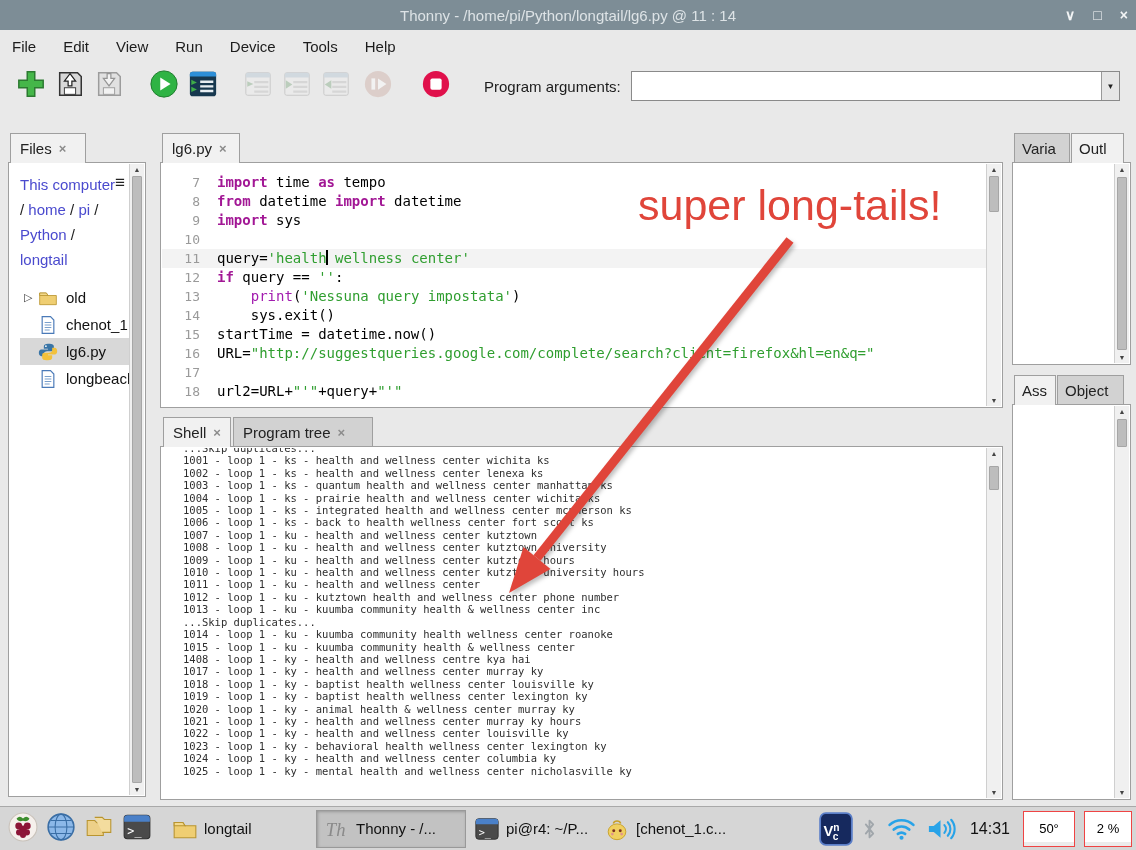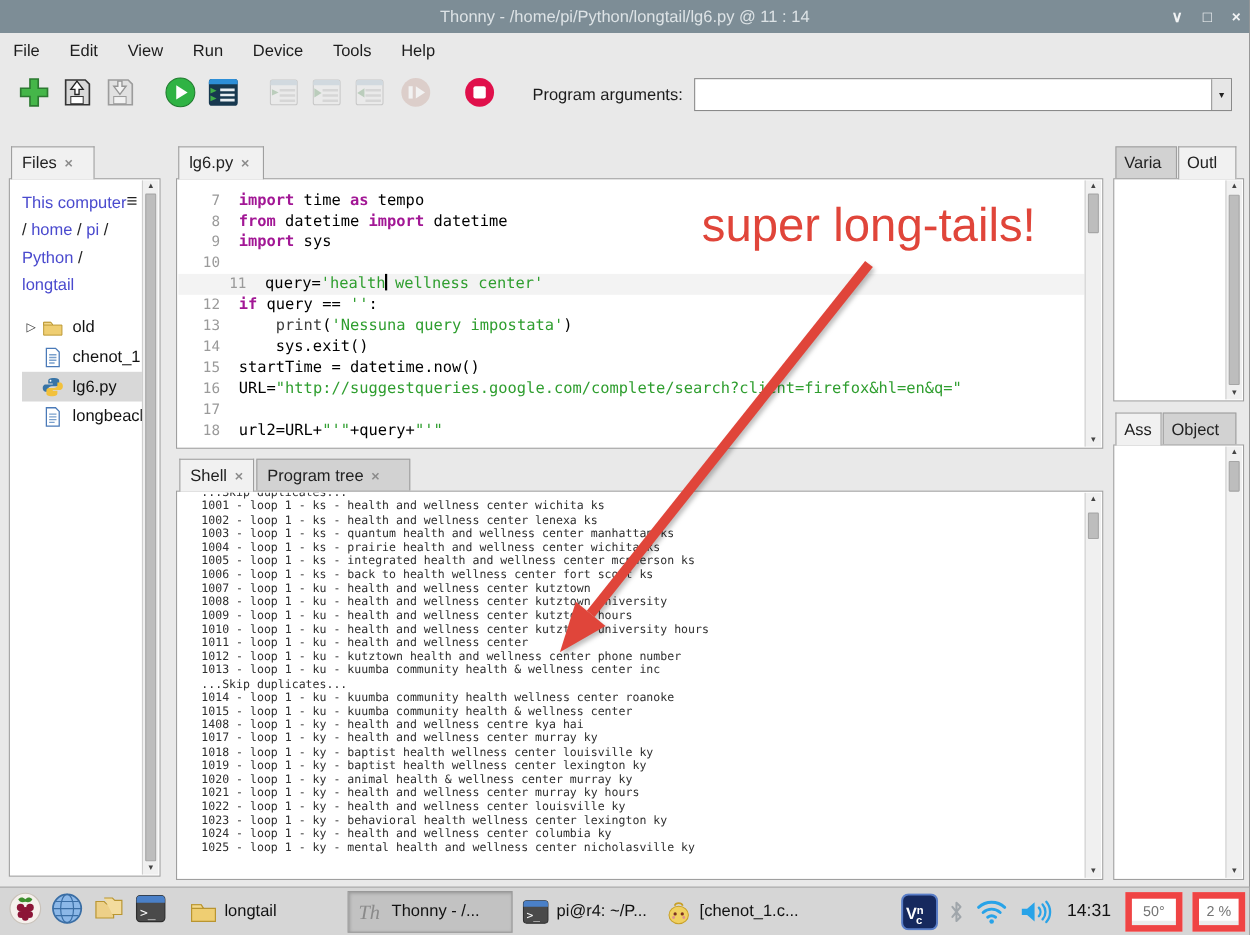--- a/index.html
+++ b/index.html
@@ -53,21 +53,21 @@
   .file-row.selected{background:#d8d8d8;}
   .file-row .exp{width:14px;font-size:11px;color:#333;flex:none;}
   .file-row .ficon{width:22px;height:20px;flex:none;margin-right:6px;display:flex;align-items:center;}
   .file-row .ficon svg{width:20px;height:20px;}
   .file-row .flabel{white-space:nowrap;overflow:hidden;}
 
   
   .code{position:absolute;inset:1px 16px 1px 1px;overflow:hidden;padding-top:9px;
     font-family:"DejaVu Sans Mono",monospace;font-size:14px;line-height:19px;}
   .code-line{display:flex;height:19px;white-space:pre;}
-  .code-line.current{background:#f3f3f3;padding-left:24px;}
+  .code-line.current{background:#f3f3f3;}
   .lineno{width:38px;text-align:right;flex:none;font-size:13px;}
   .codetext{padding-left:17px;white-space:pre;}
   .cursor{display:inline-block;width:2px;height:15px;background:#000;vertical-align:-2px;margin:0 -1px;}
 
   
   .shell-out{position:absolute;inset:1px 16px 1px 1px;overflow:hidden;padding-left:21px;
     font-family:"DejaVu Sans Mono",monospace;font-size:10.5px;line-height:12.4px;color:#2e2e2e;}
   .shell-out div{white-space:pre;}
   .shell-out div:first-child{margin-top:-6px;}
 
@@ -82,22 +82,22 @@
   .launcher{width:38px;height:40px;display:flex;align-items:center;justify-content:center;flex:none;}
   .launcher svg{width:30px;height:30px;}
   .tb-win{height:38px;display:flex;align-items:center;gap:6px;padding:0 7px;font-size:15px;color:#111;
     box-sizing:border-box;border:1px solid transparent;overflow:hidden;white-space:nowrap;flex:none;}
   .tb-win .wicon{width:26px;height:26px;flex:none;display:flex;}
   .tb-win .wicon svg{width:26px;height:26px;}
   .tb-win.active{background:#c2c2c2;border:1px solid #999;box-shadow:inset 1px 1px 3px rgba(0,0,0,.22);}
   .tray{margin-left:auto;display:flex;align-items:center;gap:9px;}
   .tray .ticon{display:flex;align-items:center;}
   .clock{font-size:16px;color:#111;margin:0 4px;}
-  .sysbox{width:52px;height:36px;background:#fff;border:6px solid #ef4444;display:flex;align-items:center;
-    justify-content:center;font-size:13px;color:#737373;box-sizing:border-box;box-shadow:inset 0 -4px 0 #ececec;}
+  .sysbox{width:52px;height:36px;background:#fff;border:1px solid #ef4444;display:flex;align-items:center;
+    justify-content:center;font-size:13px;color:#000000;box-sizing:border-box;box-shadow:inset 0 -4px 0 #ececec;}
 </style>
 </head>
 <body>
 
 <div class="screen">
 
   <div class="titlebar">
     <span>Thonny  -  /home/pi/Python/longtail/lg6.py  @  11 : 14</span>
     <div class="win-controls">
       <span>∨</span>
@@ -277,21 +277,21 @@
     <span class="x">×</span>
   </div>
   <div class="panel" style="left:160px;top:162px;width:843px;height:246px;">
     <div class="code" id="code">
         <div class="code-line"><span class="lineno" style="color: rgb(154, 154, 154);">7</span><span class="codetext"><span style="color: rgb(162, 23, 149); font-weight: bold;">import</span><span style="color: rgb(0, 0, 0);"> time </span><span style="color: rgb(162, 23, 149); font-weight: bold;">as</span><span style="color: rgb(0, 0, 0);"> tempo</span></span></div>
         <div class="code-line"><span class="lineno" style="color: rgb(154, 154, 154);">8</span><span class="codetext"><span style="color: rgb(162, 23, 149); font-weight: bold;">from</span><span style="color: rgb(0, 0, 0);"> datetime </span><span style="color: rgb(162, 23, 149); font-weight: bold;">import</span><span style="color: rgb(0, 0, 0);"> datetime</span></span></div>
         <div class="code-line"><span class="lineno" style="color: rgb(154, 154, 154);">9</span><span class="codetext"><span style="color: rgb(162, 23, 149); font-weight: bold;">import</span><span style="color: rgb(0, 0, 0);"> sys</span></span></div>
         <div class="code-line"><span class="lineno" style="color: rgb(154, 154, 154);">10</span><span class="codetext"></span></div>
         <div class="code-line current"><span class="lineno" style="color: rgb(154, 154, 154);">11</span><span class="codetext"><span style="color: rgb(0, 0, 0);">query=</span><span style="color: rgb(47, 158, 47);">'health</span><span class="cursor"></span><span style="color: rgb(47, 158, 47);"> wellness center'</span></span></div>
         <div class="code-line"><span class="lineno" style="color: rgb(154, 154, 154);">12</span><span class="codetext"><span style="color: rgb(162, 23, 149); font-weight: bold;">if</span><span style="color: rgb(0, 0, 0);"> query == </span><span style="color: rgb(47, 158, 47);">''</span><span style="color: rgb(0, 0, 0);">:</span></span></div>
-        <div class="code-line"><span class="lineno" style="color: rgb(154, 154, 154);">13</span><span class="codetext"><span style="color: rgb(0, 0, 0);">    </span><span style="color: #404040;">print</span><span style="color: rgb(0, 0, 0);">(</span><span style="color: rgb(47, 158, 47);">'Nessuna query impostata'</span><span style="color: rgb(0, 0, 0);">)</span></span></div>
+        <div class="code-line"><span class="lineno" style="color: rgb(154, 154, 154);">13</span><span class="codetext"><span style="color: rgb(0, 0, 0);">    </span><span style="color: #a21caf;">print</span><span style="color: rgb(0, 0, 0);">(</span><span style="color: rgb(47, 158, 47);">'Nessuna query impostata'</span><span style="color: rgb(0, 0, 0);">)</span></span></div>
         <div class="code-line"><span class="lineno" style="color: rgb(154, 154, 154);">14</span><span class="codetext"><span style="color: rgb(0, 0, 0);">    sys.exit()</span></span></div>
         <div class="code-line"><span class="lineno" style="color: rgb(154, 154, 154);">15</span><span class="codetext"><span style="color: rgb(0, 0, 0);">startTime = datetime.now()</span></span></div>
         <div class="code-line"><span class="lineno" style="color: rgb(154, 154, 154);">16</span><span class="codetext"><span style="color: rgb(0, 0, 0);">URL=</span><span style="color: rgb(47, 158, 47);">"http://suggestqueries.google.com/complete/search?client=firefox&amp;hl=en&amp;q="</span></span></div>
         <div class="code-line"><span class="lineno" style="color: rgb(154, 154, 154);">17</span></div>
         <div class="code-line"><span class="lineno" style="color: rgb(154, 154, 154);">18</span><span class="codetext"><span style="color: rgb(0, 0, 0);">url2=URL+</span><span style="color: rgb(47, 158, 47);">"'"</span><span style="color: rgb(0, 0, 0);">+query+</span><span style="color: rgb(47, 158, 47);">"'"</span></span></div>
       </div>
     <div class="vscroll">
       <span class="arr">▲</span>
       <span class="track">
           <span class="thumb" style="top:1px;height:34px;"></span>

